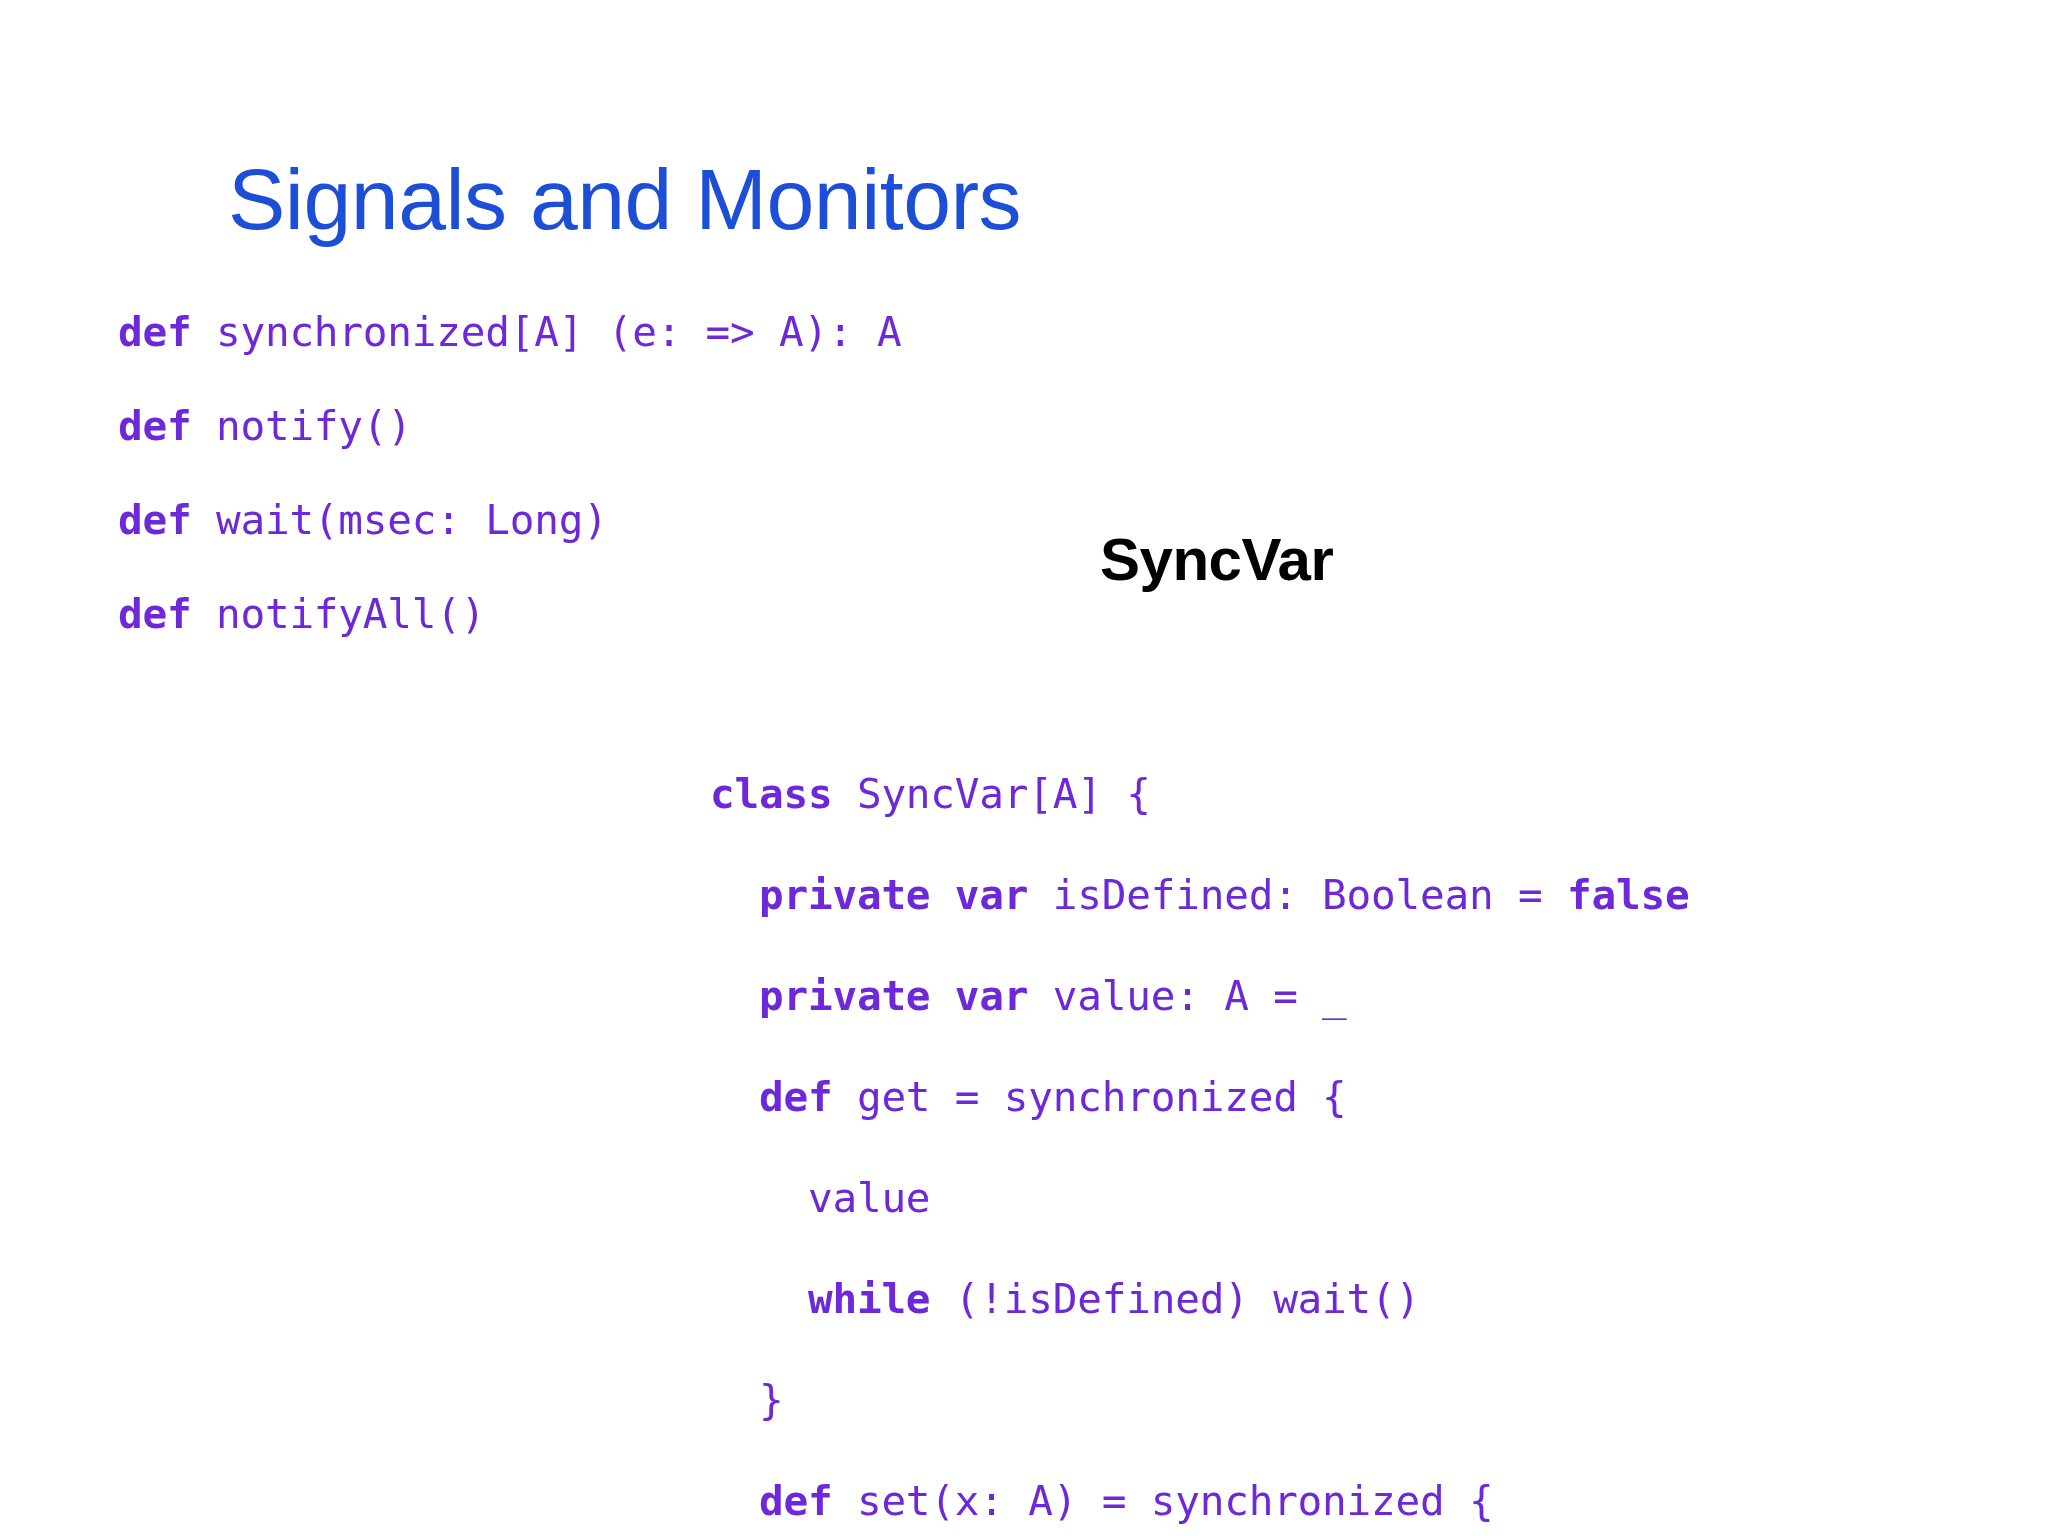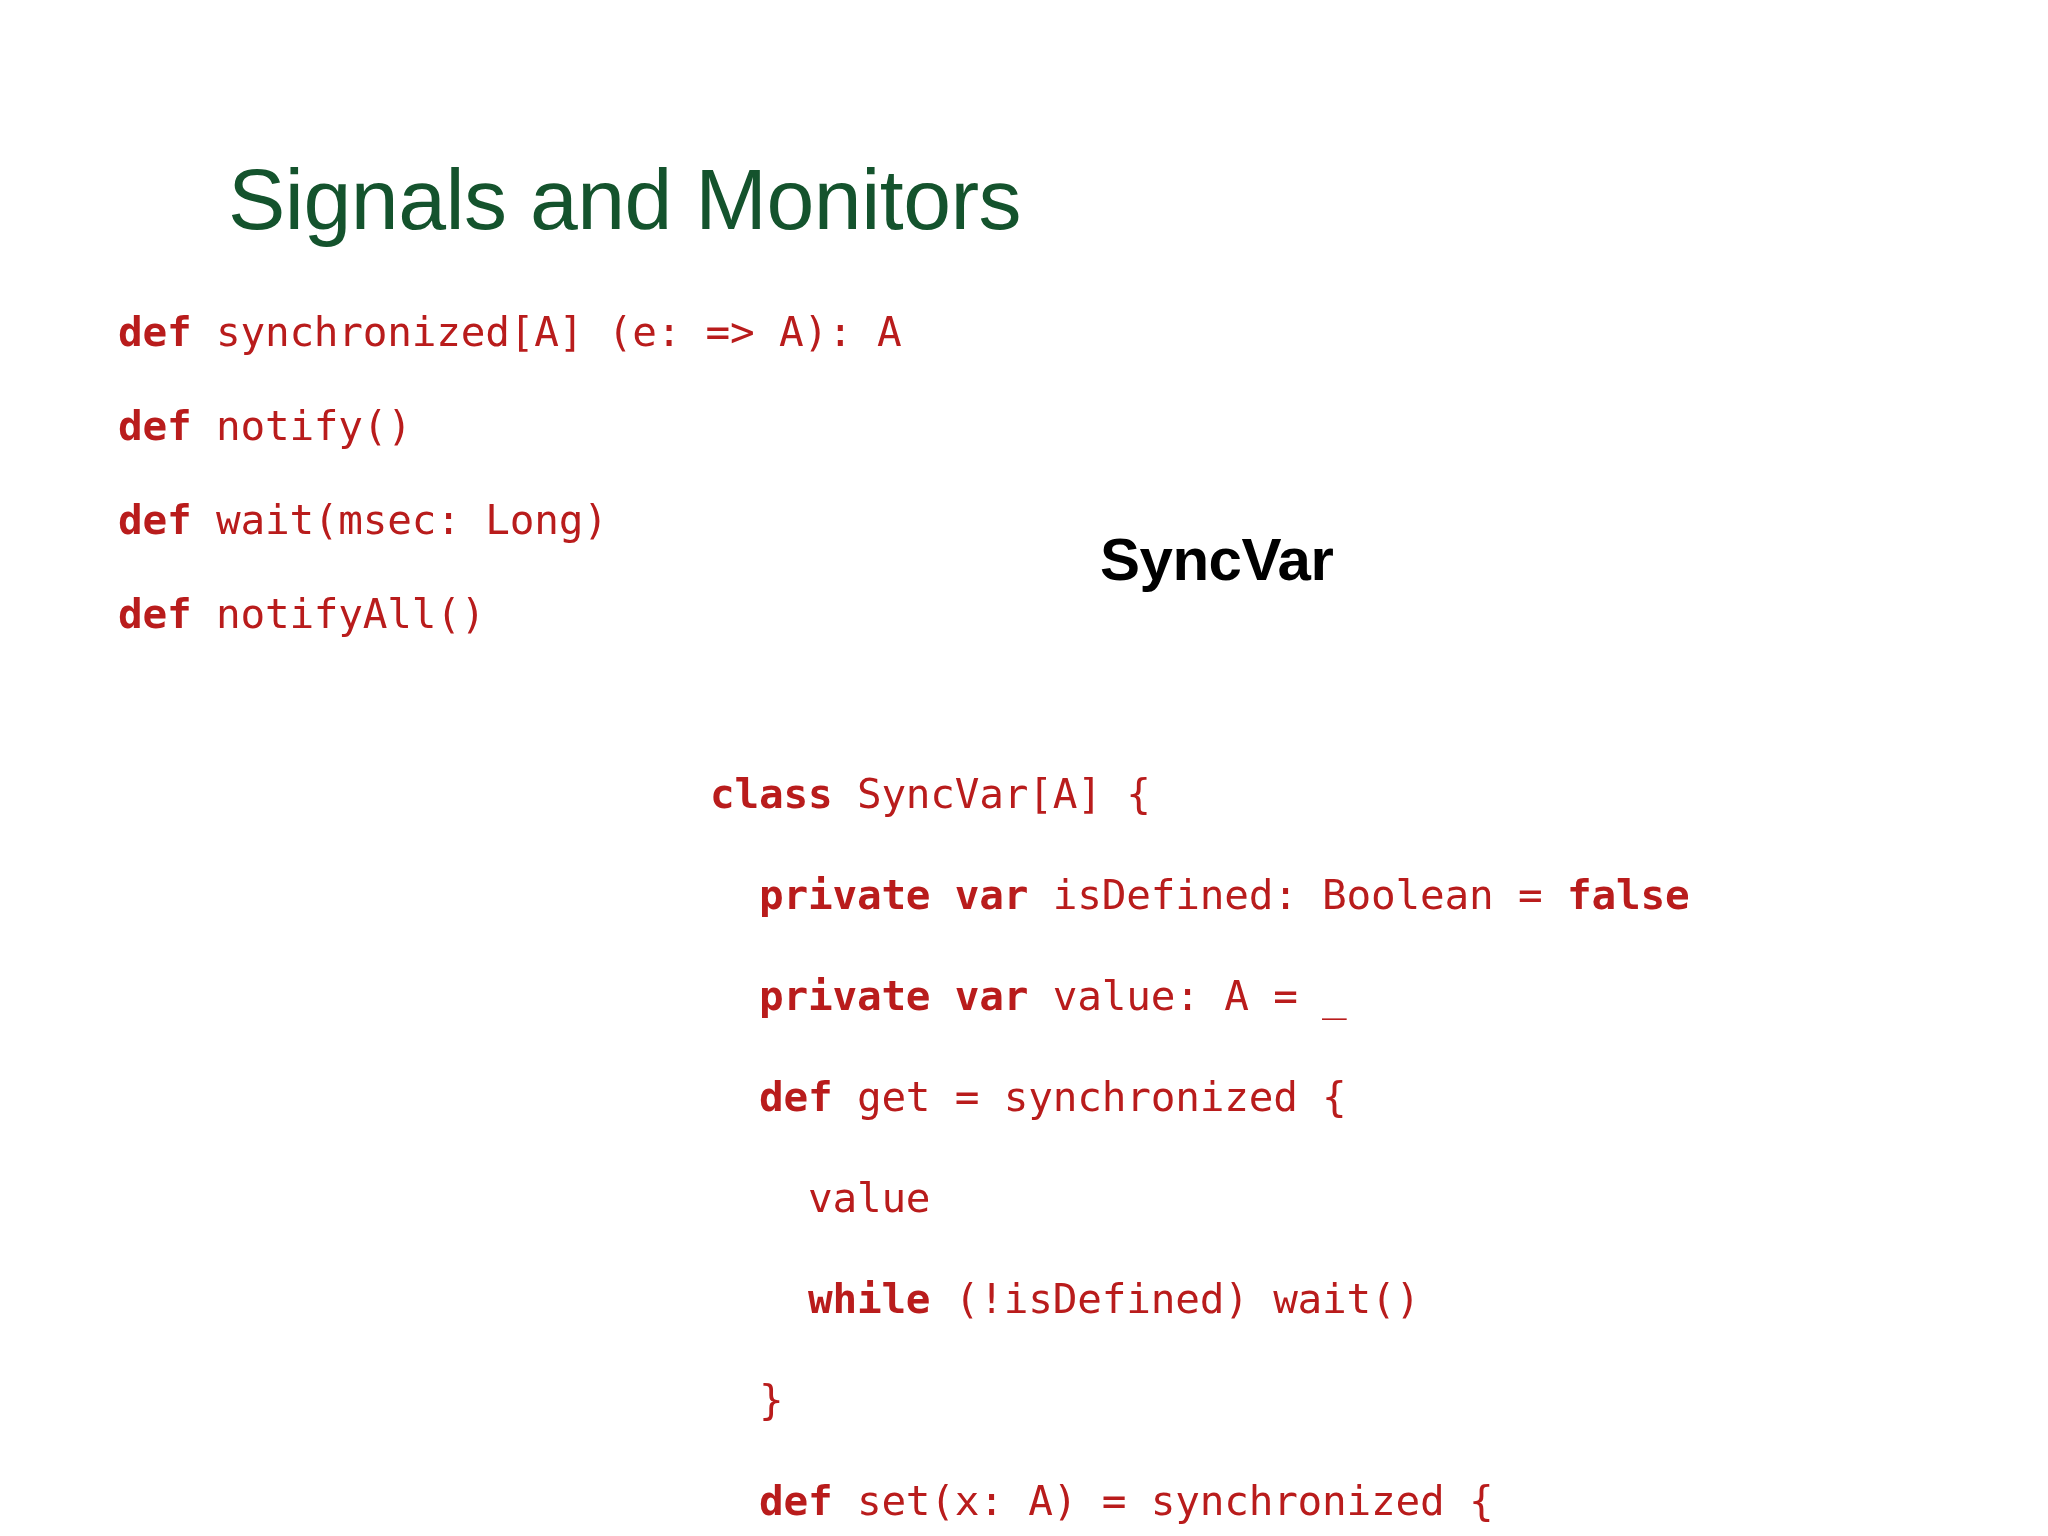--- a/index.html
+++ b/index.html
@@ -21,42 +21,42 @@
   #slide-title {
     position: absolute;
     left: 228px;
     top: 96px;
     font-family: "Liberation Sans", sans-serif;
     font-size: 86px;
     line-height: 1.05;
     font-weight: 400;
     letter-spacing: -0.5px;
     white-space: pre;
-    color: #14532d;
+    color: #1d4ed8;
   }
 
   
   #section-heading {
     position: absolute;
     left: 1100px;
     top: 528px;
     font-family: "Liberation Sans", sans-serif;
     font-size: 60px;
     line-height: 1.05;
     font-weight: 700;
     letter-spacing: -0.5px;
     white-space: pre;
     color: #000000;
   }
 
   
   .code-block {
     position: absolute;
     font-family: "DejaVu Sans Mono", "Liberation Mono", monospace;
-    color: #b91c1c;
+    color: #6d28d9;
     white-space: pre;
   }
 
   #api-code {
     left: 118px;
     top: 268px;
     font-size: 41px;
     line-height: 47px;
     letter-spacing: -0.2px;
   }

